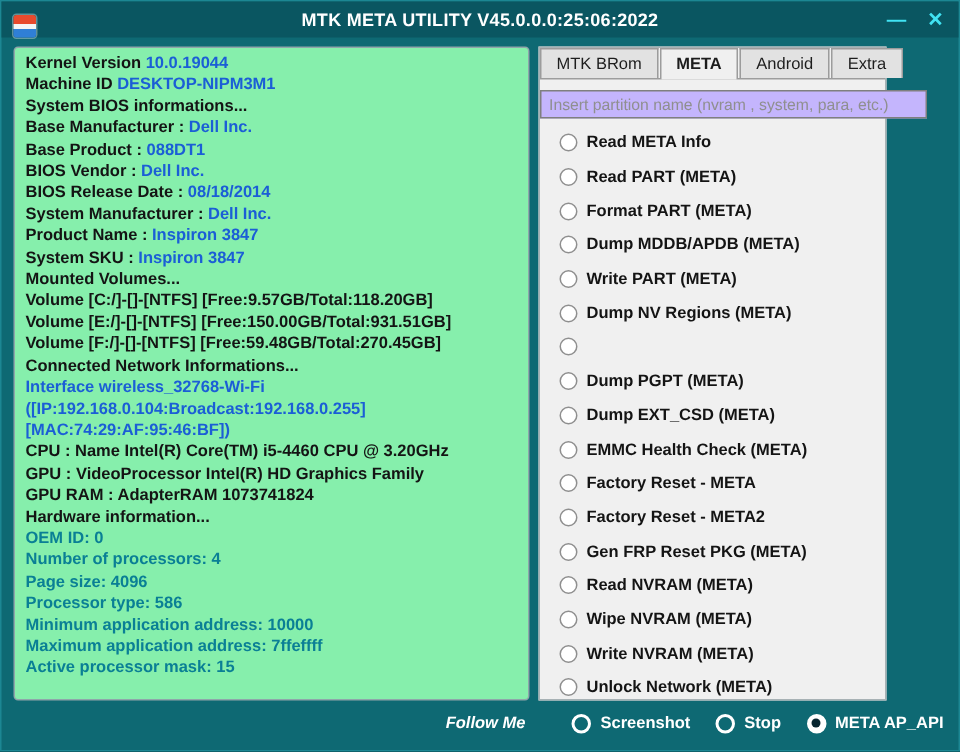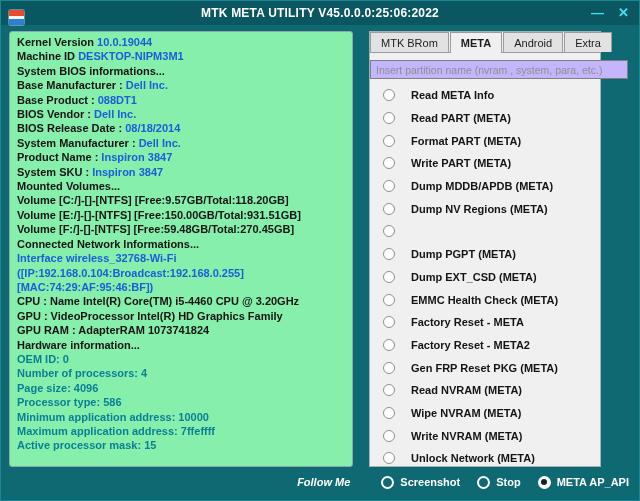--- a/index.html
+++ b/index.html
@@ -10,29 +10,29 @@
   .logo{width:15px;height:15px;border-radius:2px;margin-left:2px;background:linear-gradient(180deg,#e84a2d 0%,#e84a2d 38%,#f5f5f5 38%,#f5f5f5 62%,#2f7fd6 62%);box-shadow:0 0 0 1px rgba(255,255,255,.35)}
   .title{position:absolute;left:0;right:0;top:0;height:24px;line-height:24px;text-align:center;color:#ffffff;font-size:12px;font-weight:bold;letter-spacing:.2px;pointer-events:none}
   .win-controls{margin-left:auto;display:flex;align-items:center;gap:14px;z-index:2;padding-right:4px}
   .win-btn{color:var(--accent-cyan,#41e3f3);font-size:13px;font-weight:bold;line-height:24px;cursor:default}
   .log{position:absolute;left:8px;top:30px;width:344px;height:436px;background:#86efac;border:1px solid #8fa6aa;border-radius:3px;padding:3px 6px 0 7px;overflow:hidden}
   .log-line{font-size:11px;font-weight:bold;line-height:14.4px;color:#111;overflow-wrap:anywhere}
   .c-k{color:#141414}
   .c-b{color:var(--log-blue,#1b5ed6)}
   .c-t{color:var(--log-teal,#0a7f95)}
   .log-big{font-size:14.5px;line-height:20px;margin-top:21px}
-  .rpanel{position:absolute;left:368px;top:30px;width:232px;height:436px;background:var(--panel-gray,#f0f0f0);border:1px solid #a8b2b5}
+  .rpanel{position:absolute;left:358px;top:30px;width:232px;height:436px;background:var(--panel-gray,#f0f0f0);border:1px solid #a8b2b5}
   .tabstrip{display:flex;height:21px;background:var(--panel-gray,#f0f0f0);border-bottom:1px solid #9c9c9c}
   .tab{padding:0 10px;line-height:20px;font-size:11px;color:#1d1d1d;background:#e2e2e2;border:1px solid #9c9c9c;border-bottom:none;margin-right:1px;white-space:nowrap}
   .tab.active{background:var(--panel-gray,#f0f0f0);font-weight:bold;position:relative}
   .tab.active::after{content:"";position:absolute;left:0;right:0;bottom:-1px;height:1px;background:var(--panel-gray,#f0f0f0)}
   .part-input{display:block;margin:7px auto 2px;width:258px;height:19px;border:1px solid #7f7f7f;background:#c4b5fd;font-family:Liberation Sans, sans-serif;font-size:10.5px;padding:0 5px;color:#333}
   .part-input::placeholder{color:#8f8f8f}
   .actions{padding:3px 0 0 13px}
-  .action-row{display:flex;align-items:center;height:22.7px;gap:16px}
+  .action-row{display:flex;align-items:center;height:22.7px;gap:6px}
   .radio{width:12px;height:12px;border-radius:50%;background:#fff;border:1px solid #8f8f8f;flex:0 0 auto}
   .action-label{font-size:11px;font-weight:bold;color:#141414;white-space:nowrap}
   .footer{position:absolute;left:0;right:10px;bottom:8px;height:20px;display:flex;align-items:center;justify-content:flex-end;gap:17px}
   .follow{color:#fff;font-size:11px;font-weight:bold;font-style:italic;margin-right:14px}
   .fopt{display:flex;align-items:center;gap:6px}
   .fradio{width:13px;height:13px;border-radius:50%;border:2px solid #fff;background:transparent;position:relative;flex:0 0 auto}
   .fopt.sel .fradio{background:#fff}
   .fopt.sel .fradio::after{content:"";position:absolute;inset:1.5px;border-radius:50%;background:var(--footer-dot,#082530)}
   .fopt-label{color:#fff;font-size:11px;font-weight:bold;white-space:nowrap}
 </style>
@@ -96,25 +96,25 @@
         <div class="action-row">
           <span class="radio"></span>
           <span class="action-label">Read PART (META)</span>
         </div>
         <div class="action-row">
           <span class="radio"></span>
           <span class="action-label">Format PART (META)</span>
         </div>
         <div class="action-row">
           <span class="radio"></span>
-          <span class="action-label">Write PART (META)</span>
+          <span class="action-label">Dump MDDB/APDB (META)</span>
         </div>
         <div class="action-row">
           <span class="radio"></span>
-          <span class="action-label">Dump MDDB/APDB (META)</span>
+          <span class="action-label">Write PART (META)</span>
         </div>
         <div class="action-row">
           <span class="radio"></span>
           <span class="action-label">Dump NV Regions (META)</span>
         </div>
         <div class="action-row">
           <span class="radio"></span>
         </div>
         <div class="action-row">
           <span class="radio"></span>

